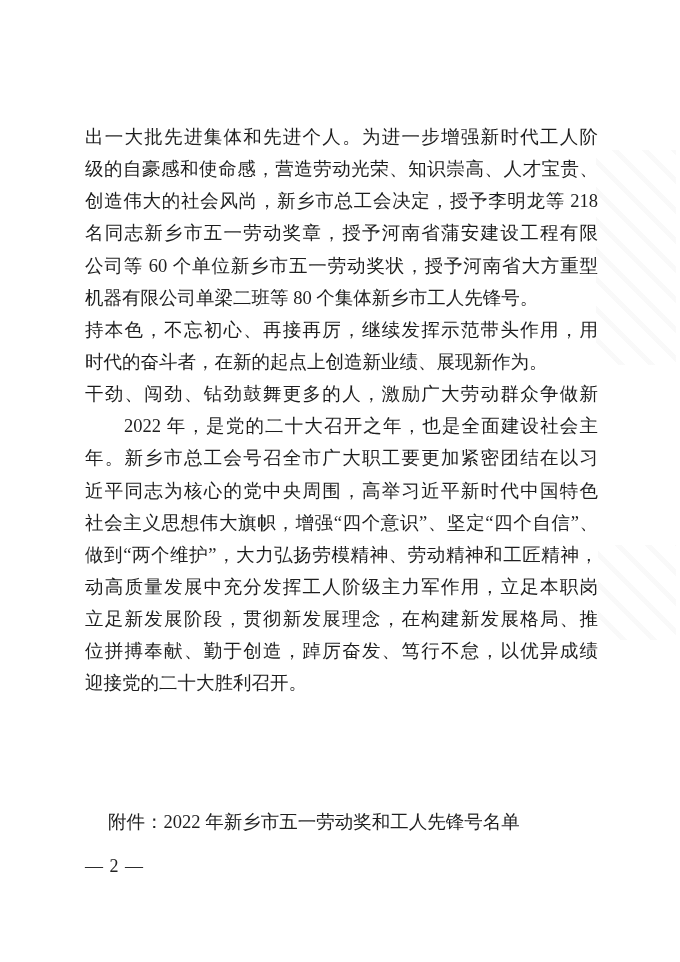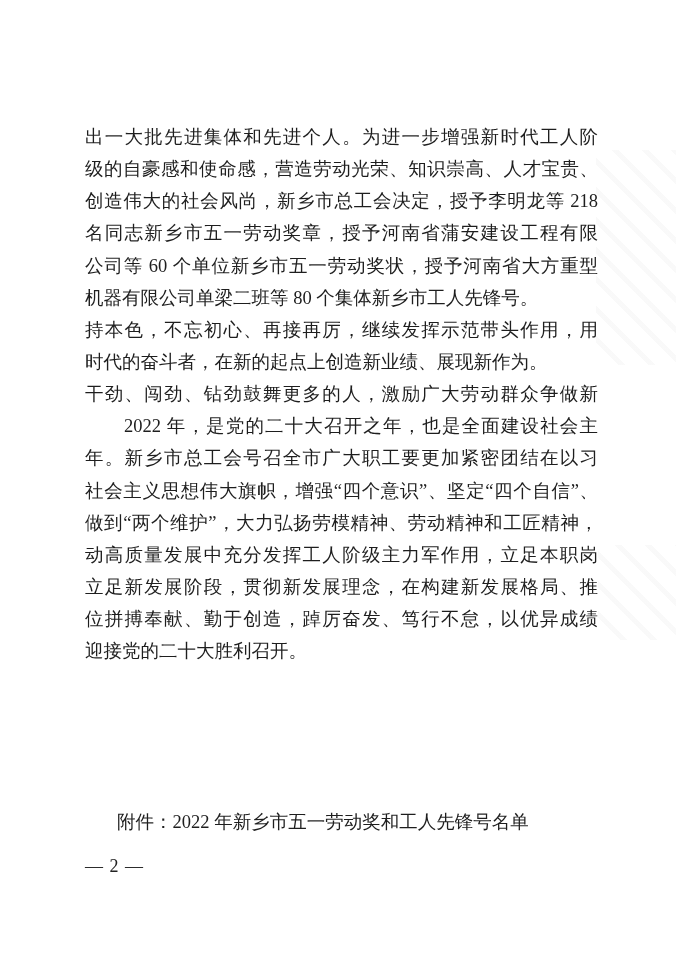--- a/index.html
+++ b/index.html
@@ -33,21 +33,21 @@
   .line.just {
     text-align: justify;
     text-align-last: justify;
     text-justify: inter-character;
   }
   .line.indent {
     padding-left: 39px;
   }
   .attachment {
     position: absolute;
-    left: 81px;
+    left: 72px;
     top: 806px;
     width: 513px;
     padding-left: 36px;
     box-sizing: border-box;
     font-size: 18.5px;
     line-height: 32px;
     color: #1e1e1e;
   }
   .pagenum {
     position: absolute;
@@ -87,20 +87,21 @@
       <div class="line just">级的自豪感和使命感，营造劳动光荣、知识崇高、人才宝贵、</div>
       <div class="line just">创造伟大的社会风尚，新乡市总工会决定，授予李明龙等 218</div>
       <div class="line just">名同志新乡市五一劳动奖章，授予河南省蒲安建设工程有限</div>
       <div class="line just">公司等 60 个单位新乡市五一劳动奖状，授予河南省大方重型</div>
       <div class="line">机器有限公司单梁二班等 80 个集体新乡市工人先锋号。</div>
       <div class="line just">持本色，不忘初心、再接再厉，继续发挥示范带头作用，用</div>
       <div class="line">时代的奋斗者，在新的起点上创造新业绩、展现新作为。</div>
       <div class="line just">干劲、闯劲、钻劲鼓舞更多的人，激励广大劳动群众争做新</div>
       <div class="line just indent">2022 年，是党的二十大召开之年，也是全面建设社会主</div>
       <div class="line just">年。新乡市总工会号召全市广大职工要更加紧密团结在以习</div>
+      <div class="line just">近平同志为核心的党中央周围，高举习近平新时代中国特色</div>
       <div class="line just">社会主义思想伟大旗帜，增强“四个意识”、坚定“四个自信”、</div>
       <div class="line just">做到“两个维护”，大力弘扬劳模精神、劳动精神和工匠精神，</div>
       <div class="line just">动高质量发展中充分发挥工人阶级主力军作用，立足本职岗</div>
       <div class="line just">立足新发展阶段，贯彻新发展理念，在构建新发展格局、推</div>
       <div class="line just">位拼搏奉献、勤于创造，踔厉奋发、笃行不怠，以优异成绩</div>
       <div class="line">迎接党的二十大胜利召开。</div>
     </div>
 
   <div class="attachment">附件：2022 年新乡市五一劳动奖和工人先锋号名单</div>
 

